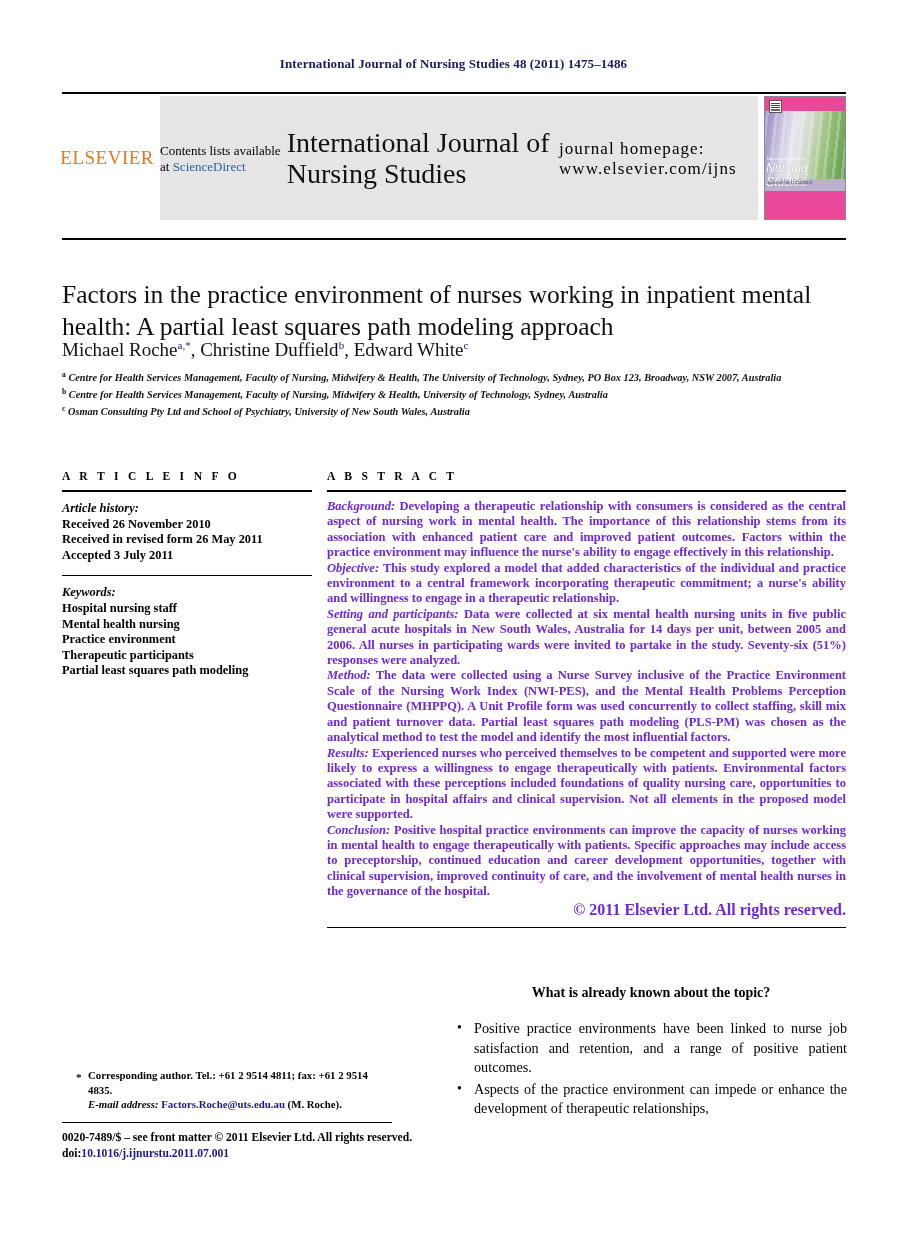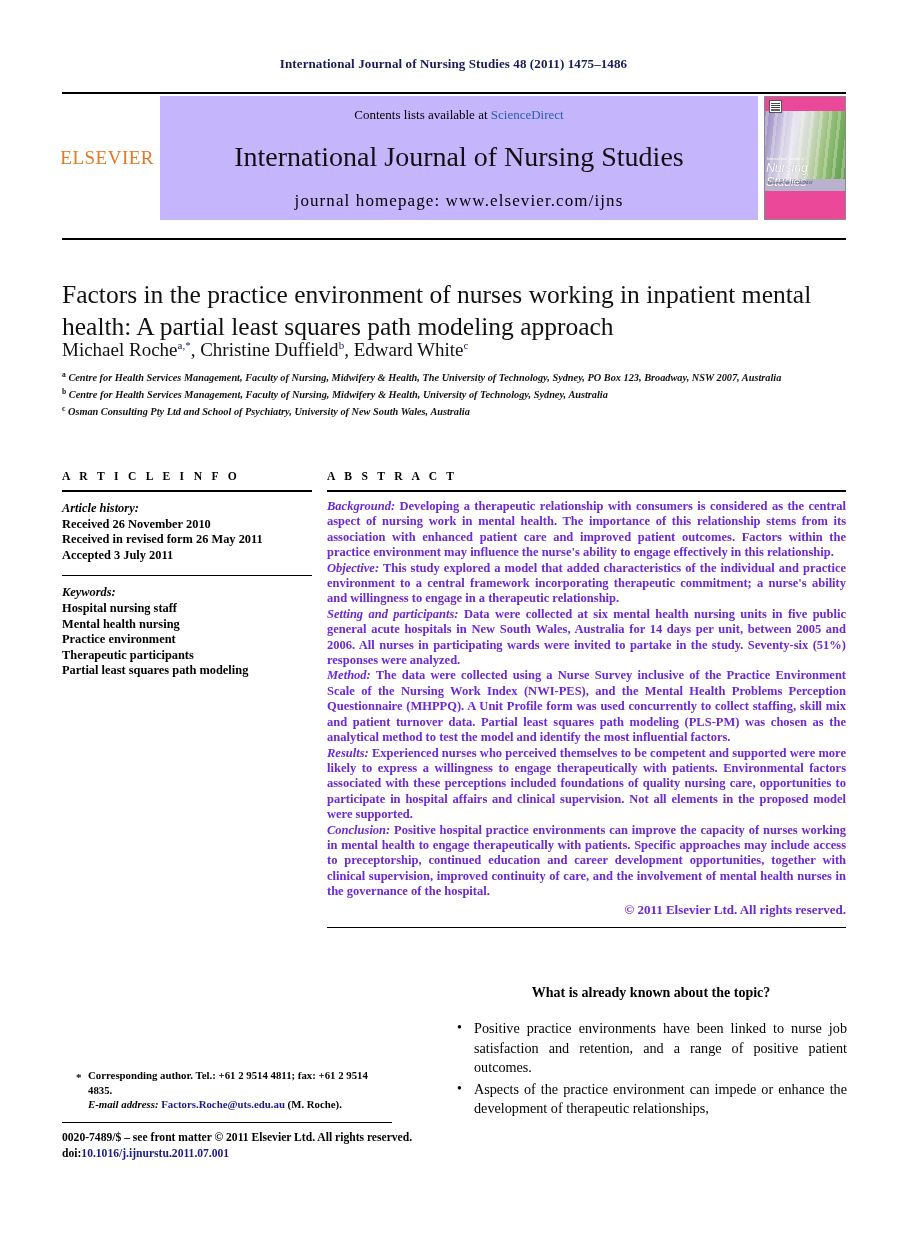--- a/index.html
+++ b/index.html
@@ -65,26 +65,25 @@
   .elsevier-word {
     font-family: "Liberation Serif", serif;
     font-size: 19px;
     letter-spacing: 0.5px;
     color: #E87722;
     line-height: 1;
     font-weight: 400;
   }
   .banner {
     flex: 1 1 auto;
-    background: #c4b5fd;
+    background: #e5e5e5;
     margin-left: 6px;
     margin-right: 6px;
     position: relative;
     display: flex;
-    flex-direction: column;
     align-items: center;
     justify-content: space-between;
     padding: 11px 0 9px 0;
     box-sizing: border-box;
   }
   .banner-contents {
     font-size: 13px;
     color: #000;
   }
   .banner-contents .sd {
@@ -279,21 +278,21 @@
     color: #6d28d9;
   }
   .abstract-body p {
     margin: 0;
   }
   .abstract-body .lbl {
     font-style: italic;
   }
   .copyright {
     margin-top: 2px;
-    font-size: 13px;
+    font-size: 16px;
     font-weight: bold;
     text-align: right;
   }
   .abstract-rule-bottom {
     border-top: 1px solid #000;
     margin-top: 10px;
   }
 
   
   .highlights {

